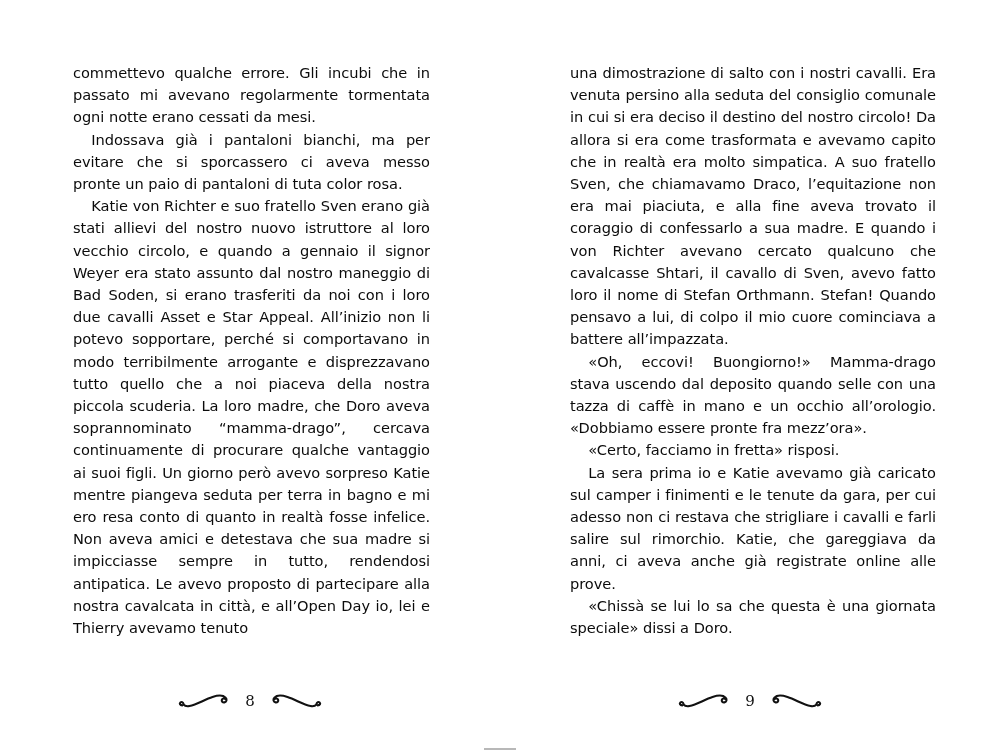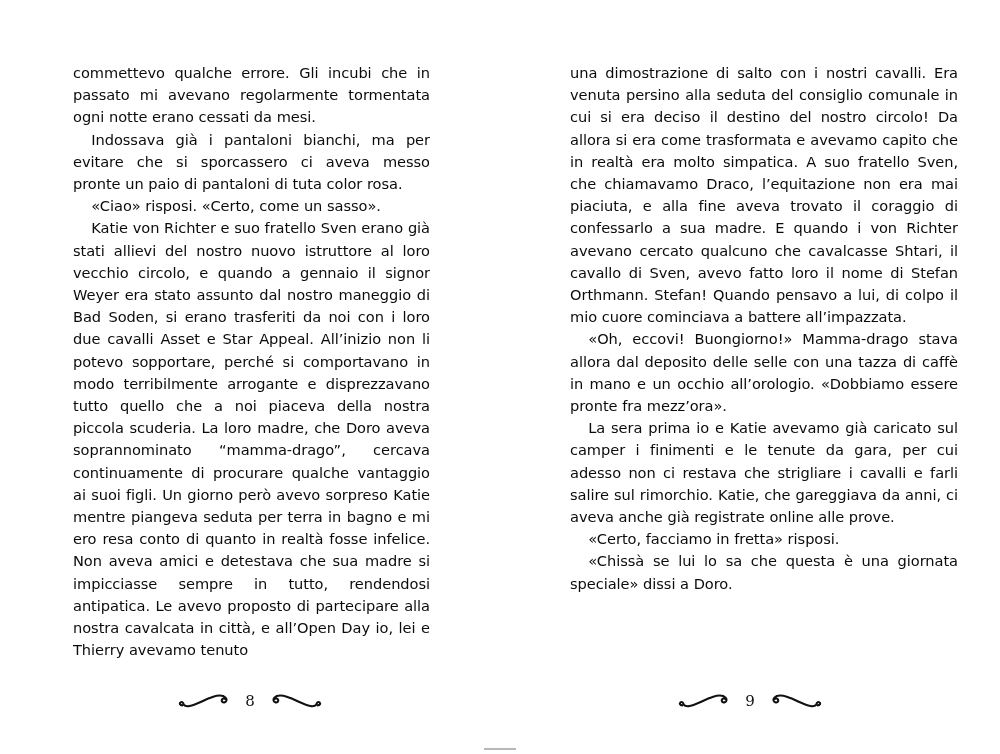--- a/index.html
+++ b/index.html
@@ -22,21 +22,21 @@
   }
 
   .page {
     position: relative;
     width: 500px;
     height: 754px;
     box-sizing: border-box;
   }
 
   .page-left  { padding: 62px 70px 0 73px; }
-  .page-right { padding: 62px 42px 0 70px; }
+  .page-right { padding: 62px 64px 0 70px; }
 
   .textblock {
     font-family: "DejaVu Sans", "Liberation Sans", sans-serif;
     font-size: 14.6px;
     line-height: 22.2px;
     text-align: justify;
     text-justify: inter-word;
     color: #0b0b0b;
     -webkit-font-smoothing: antialiased;
     letter-spacing: -0.05px;
@@ -97,41 +97,40 @@
 </style>
 </head>
 <body>
 
 <div class="spread">
 
   <div class="page page-left">
     <div class="textblock">
       <p class="noindent">commettevo qualche errore. Gli incubi che in passato mi avevano regolarmente tormentata ogni notte erano cessati da mesi.</p>
       <p>Indossava già i pantaloni bianchi, ma per evitare che si sporcassero ci aveva messo pronte un paio di pantaloni di tuta color rosa.</p>
-      <p>«Ciao» risposi. «Certo, come un sasso».</p>
       <p>Katie von Richter e suo fratello Sven erano già stati allievi del nostro nuovo istruttore al loro vecchio circolo, e quando a gennaio il signor Weyer era stato assunto dal nostro maneggio di Bad Soden, si erano trasferiti da noi con i loro due cavalli Asset e Star Appeal. All’inizio non li potevo sopportare, perché si comportavano in modo terribilmente arrogante e disprezzavano tutto quello che a noi piaceva della nostra piccola scuderia. La loro madre, che Doro aveva soprannominato “mamma-drago”, cercava continuamente di procurare qualche vantaggio ai suoi figli. Un giorno però avevo sorpreso Katie mentre piangeva seduta per terra in bagno e mi ero resa conto di quanto in realtà fosse infelice. Non aveva amici e detestava che sua madre si impicciasse sempre in tutto, rendendosi antipatica. Le avevo proposto di partecipare alla nostra cavalcata in città, e all’Open Day io, lei e Thierry avevamo tenuto</p>
     </div>
 
     <div class="folio">
       <svg class="flourish" viewBox="0 0 54 18">
         <path d="M4.2 13.4 C2.0 13.4 1.2 11.6 2.4 10.5 C3.5 9.5 5.2 10.2 5.4 11.7 C5.6 13.6 8.0 14.6 11.5 14.0 C18.5 12.8 26.5 7.6 34.5 5.0 C40.5 3.0 45.5 3.4 47.6 5.6 C49.3 7.4 48.6 10.0 46.4 10.4 C44.6 10.7 43.3 9.2 43.9 7.7 C44.4 6.4 46.0 6.0 47.2 6.8"></path>
       </svg>
       <span class="folio-num">8</span>
       <svg class="flourish mirror" viewBox="0 0 54 18">
         <path d="M4.2 13.4 C2.0 13.4 1.2 11.6 2.4 10.5 C3.5 9.5 5.2 10.2 5.4 11.7 C5.6 13.6 8.0 14.6 11.5 14.0 C18.5 12.8 26.5 7.6 34.5 5.0 C40.5 3.0 45.5 3.4 47.6 5.6 C49.3 7.4 48.6 10.0 46.4 10.4 C44.6 10.7 43.3 9.2 43.9 7.7 C44.4 6.4 46.0 6.0 47.2 6.8"></path>
       </svg>
     </div>
   </div>
 
   <div class="page page-right">
     <div class="textblock">
       <p class="noindent">una dimostrazione di salto con i nostri cavalli. Era venuta persino alla seduta del consiglio comunale in cui si era deciso il destino del nostro circolo! Da allora si era come trasformata e avevamo capito che in realtà era molto simpatica. A suo fratello Sven, che chiamavamo Draco, l’equitazione non era mai piaciuta, e alla fine aveva trovato il coraggio di confessarlo a sua madre. E quando i von Richter avevano cercato qualcuno che cavalcasse Shtari, il cavallo di Sven, avevo fatto loro il nome di Stefan Orthmann. Stefan! Quando pensavo a lui, di colpo il mio cuore cominciava a battere all’impazzata.</p>
-      <p>«Oh, eccovi! Buongiorno!» Mamma-drago stava allora dal deposito delle selle con una tazza di caffè in mano e un occhio all’orologio. «Dobbiamo essere pronte fra mezz’ora».</p>
+      <p>«Oh, eccovi! Buongiorno!» Mamma-drago stava uscendo dal deposito quando selle con una tazza di caffè in mano e un occhio all’orologio. «Dobbiamo essere pronte fra mezz’ora».</p>
+      <p>«Certo, facciamo in fretta» risposi.</p>
       <p>La sera prima io e Katie avevamo già caricato sul camper i finimenti e le tenute da gara, per cui adesso non ci restava che strigliare i cavalli e farli salire sul rimorchio. Katie, che gareggiava da anni, ci aveva anche già registrate online alle prove.</p>
-      <p>«Certo, facciamo in fretta» risposi.</p>
       <p>«Chissà se lui lo sa che questa è una giornata speciale» dissi a Doro.</p>
     </div>
 
     <div class="folio">
       <svg class="flourish" viewBox="0 0 54 18">
         <path d="M4.2 13.4 C2.0 13.4 1.2 11.6 2.4 10.5 C3.5 9.5 5.2 10.2 5.4 11.7 C5.6 13.6 8.0 14.6 11.5 14.0 C18.5 12.8 26.5 7.6 34.5 5.0 C40.5 3.0 45.5 3.4 47.6 5.6 C49.3 7.4 48.6 10.0 46.4 10.4 C44.6 10.7 43.3 9.2 43.9 7.7 C44.4 6.4 46.0 6.0 47.2 6.8"></path>
       </svg>
       <span class="folio-num">9</span>
       <svg class="flourish mirror" viewBox="0 0 54 18">
         <path d="M4.2 13.4 C2.0 13.4 1.2 11.6 2.4 10.5 C3.5 9.5 5.2 10.2 5.4 11.7 C5.6 13.6 8.0 14.6 11.5 14.0 C18.5 12.8 26.5 7.6 34.5 5.0 C40.5 3.0 45.5 3.4 47.6 5.6 C49.3 7.4 48.6 10.0 46.4 10.4 C44.6 10.7 43.3 9.2 43.9 7.7 C44.4 6.4 46.0 6.0 47.2 6.8"></path>

